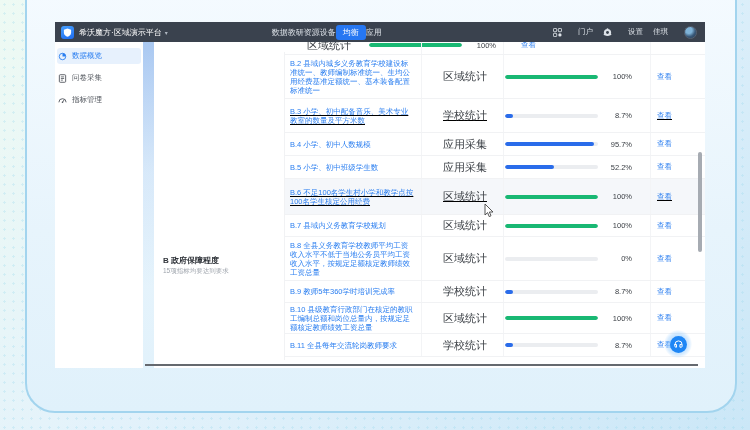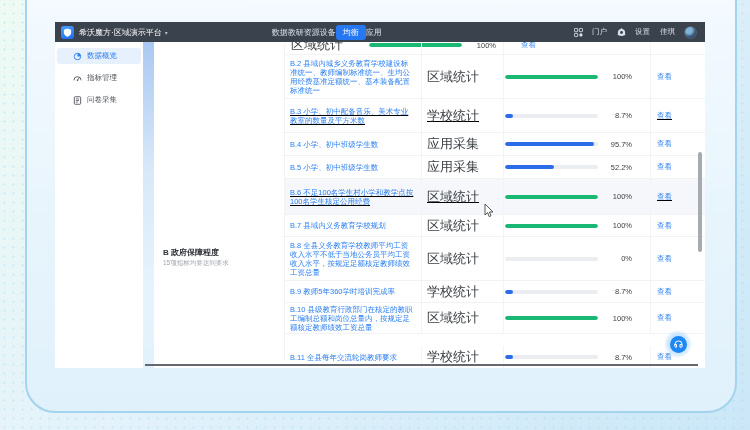--- a/index.html
+++ b/index.html
@@ -28,48 +28,48 @@
   }
   .logo-box { width:13px; height:13px; border-radius:3px;
     background:linear-gradient(160deg,#47a0ff,#1e6cf0);
     display:flex; align-items:center; justify-content:center; margin-right:5px; flex:0 0 auto;}
   .brand { color:#fff; font-size:8px; white-space:nowrap; }
   .caret { font-size:6px; color:#aeb6c0; margin-left:3px; }
   .nav-menu { display:flex; align-items:center; margin-left:104px; }
   .nav-item { color:#dde2e8; cursor:pointer; white-space:nowrap; }
   .nav-item.active { background:#2677f2; color:#fff; border-radius:3px; padding:2px 7px; }
   .nav-right { margin-left:auto; display:flex; align-items:center; gap:10px; }
-  .nav-right .ritem { display:flex; align-items:center; gap:9px; color:#dde2e8; font-size:7.5px; }
+  .nav-right .ritem { display:flex; align-items:center; gap:16px; color:#dde2e8; font-size:7.5px; }
   .gicon { display:inline-block; }
   .avatar { width:13px; height:13px; border-radius:50%;
     background:radial-gradient(circle at 35% 30%, #7fb3d8 0 30%, #3a5a7a 60%, #23364d 100%);
     border:1px solid #556070; }
 
   
   .appbody { display:flex; height:326px; position:relative; }
   .sidebar { width:88px; background:#fff; padding-top:6px; flex:0 0 auto; }
   .side-item { display:flex; align-items:center; gap:5px; height:16px; margin:0 2px 6px 2px;
-    padding-left:16px; font-size:7.5px; color:#50555c; border-radius:3px; cursor:pointer; }
+    padding-left:1px; font-size:7.5px; color:#50555c; border-radius:3px; cursor:pointer; }
   .side-item.active { background:#e7f1fd; color:#2a7ef0; }
   .side-item svg { flex:0 0 auto; }
 
   .strip { width:11px; flex:0 0 auto;
     background:linear-gradient(180deg, rgba(122,168,233,.6) 0%, rgba(160,195,240,.25) 40%, rgba(240,245,250,0) 75%); }
 
   .table-wrap { position:relative; width:551px; background:#fff; overflow:hidden; flex:0 0 auto; }
 
-  .group-cell { position:absolute; left:0; top:2px; bottom:8px; width:131px; border-right:1px solid #f1f2f4; }
+  .group-cell { position:absolute; left:0; top:10px; bottom:8px; width:131px; border-right:1px solid #f1f2f4; }
   .group-title { position:absolute; left:9px; top:203px; font-size:8px; font-weight:bold; color:#30343a; }
   .group-sub { position:absolute; left:9px; top:215px; font-size:6.5px; color:#9da3ab; }
 
   .rows { position:absolute; left:131px; top:-6px; width:420px; }
   .row { display:flex; align-items:center; border-bottom:1px solid #f1f2f4; position:relative; }
   .row.hl { background:#f5f7fa;text-decoration:underline; }
   .c-name { width:136px; padding:3px 6px 3px 5px; font-size:7.5px; line-height:9px; color:#2a7ef0; cursor:pointer; }
-  .c-type { width:82px; padding-left:6px; font-size:13px; color:#3c4046; }
+  .c-type { width:82px; padding-left:6px; font-size:11px; color:#3c4046;text-align:center; }
   .c-prog { width:147px; display:flex; align-items:center; position:relative; }
   .track { position:absolute; left:2px; width:93px; height:4px; border-radius:2px; background:#ebedf0; overflow:hidden; }
   .fill { height:100%; border-radius:2px; }
   .pct { position:absolute; right:18px; width:40px; text-align:right; font-size:7.5px; color:#3c4046; }
   .c-view { width:55px; padding-left:7px; font-size:7.5px; color:#2a7ef0; cursor:pointer; }
   .vline { position:absolute; top:0; bottom:0; width:1px; background:#f3f4f6; }
 
   .scroll-thumb { position:absolute; right:3px; top:110px; width:4px; height:100px;
     border-radius:2px; background:#a6abb2; }
 
@@ -139,32 +139,32 @@
     <div class="sidebar" id="sidebar">
         <div class="side-item active">
     <svg width="9" height="9" viewBox="0 0 10 10">
             <circle cx="5" cy="5" r="3.6" fill="none" stroke="currentColor" stroke-width="1"></circle>
             <path d="M5 5 L5 1.4 A3.6 3.6 0 0 1 8.6 5 Z" fill="currentColor"></path>
           </svg>
     <span class="side-label">数据概览</span>
   </div>
         <div class="side-item">
     <svg width="9" height="9" viewBox="0 0 10 10">
+            <rect x="1.5" y="0.8" width="7" height="8.4" rx="1" fill="none" stroke="currentColor" stroke-width="1"></rect>
+            <path d="M3.2 3.2 h3.6 M3.2 5 h3.6 M3.2 6.8 h2.2" stroke="currentColor" stroke-width="0.9"></path>
+          </svg>
+    <span class="side-label">问卷采集</span>
+  </div>
+        <div class="side-item">
+    <svg width="9" height="9" viewBox="0 0 10 10">
             <path d="M1 7 a4 4 0 0 1 8 0" fill="none" stroke="currentColor" stroke-width="1"></path>
             <path d="M5 7 L7 4" stroke="currentColor" stroke-width="1"></path>
             <circle cx="5" cy="7" r="0.9" fill="currentColor"></circle>
           </svg>
     <span class="side-label">指标管理</span>
-  </div>
-        <div class="side-item">
-    <svg width="9" height="9" viewBox="0 0 10 10">
-            <rect x="1.5" y="0.8" width="7" height="8.4" rx="1" fill="none" stroke="currentColor" stroke-width="1"></rect>
-            <path d="M3.2 3.2 h3.6 M3.2 5 h3.6 M3.2 6.8 h2.2" stroke="currentColor" stroke-width="0.9"></path>
-          </svg>
-    <span class="side-label">问卷采集</span>
   </div>
       </div>
     <div class="strip"></div>
 
     <div class="table-wrap">
       <div class="group-cell">
         <div class="group-title">B 政府保障程度</div>
         <div class="group-sub">15项指标均要达到要求</div>
       </div>
       <div class="rows" id="rows">
@@ -203,21 +203,21 @@
         <div class="fill" style="width: 8.7%; background: rgb(42, 108, 234);"></div>
       </div>
       <div class="pct">8.7%</div>
     </div>
     <div class="c-view">查看</div>
     <div class="vline" style="left:136px"></div>
     <div class="vline" style="left:218px"></div>
     <div class="vline" style="left:365px"></div>
   </div>
           <div class="row" style="height: 23px;">
-    <div class="c-name">B.4 小学、初中班级学生数</div>
+    <div class="c-name">B.4 小学、初中人数规模</div>
     <div class="c-type">应用采集</div>
     <div class="c-prog">
       <div class="track">
         <div class="fill" style="width: 95.7%; background: rgb(42, 108, 234);"></div>
       </div>
       <div class="pct">95.7%</div>
     </div>
     <div class="c-view">查看</div>
     <div class="vline" style="left:136px"></div>
     <div class="vline" style="left:218px"></div>
@@ -300,21 +300,21 @@
       <div class="track">
         <div class="fill" style="width: 100%; background: rgb(25, 184, 115);"></div>
       </div>
       <div class="pct">100%</div>
     </div>
     <div class="c-view">查看</div>
     <div class="vline" style="left:136px"></div>
     <div class="vline" style="left:218px"></div>
     <div class="vline" style="left:365px"></div>
   </div>
-          <div class="row" style="height: 23px; margin-top: 12px;">
+          <div class="row" style="height: 23px;">
     <div class="c-name">B.11 全县每年交流轮岗教师要求</div>
     <div class="c-type">学校统计</div>
     <div class="c-prog">
       <div class="track">
         <div class="fill" style="width: 8.7%; background: rgb(42, 108, 234);"></div>
       </div>
       <div class="pct">8.7%</div>
     </div>
     <div class="c-view">查看</div>
     <div class="vline" style="left:136px"></div>

